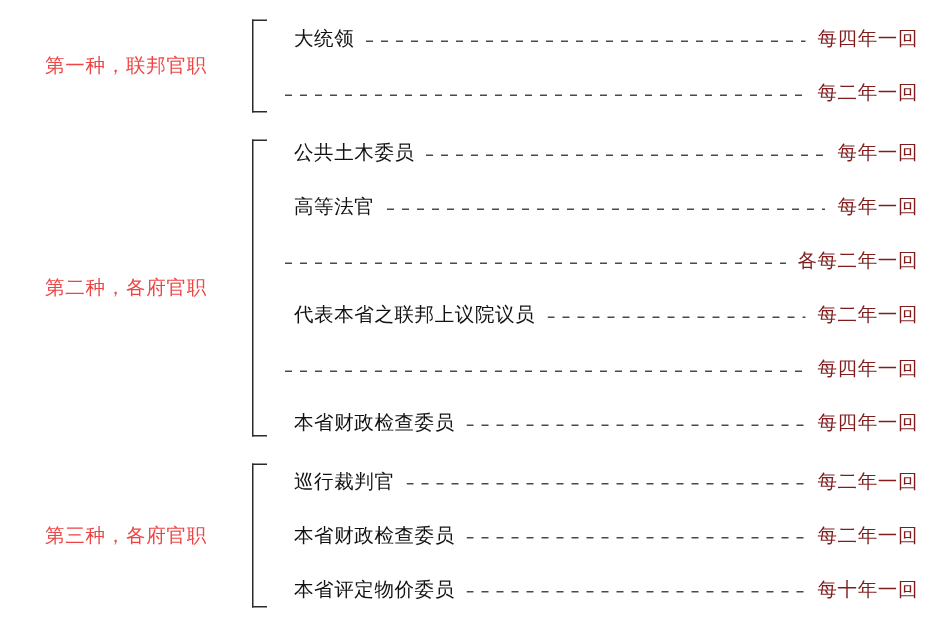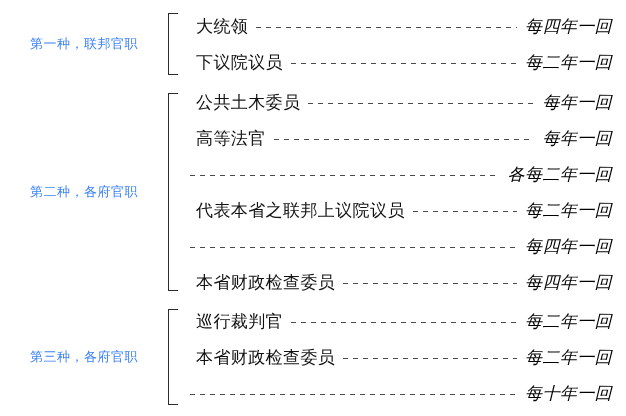--- a/index.html
+++ b/index.html
@@ -26,21 +26,21 @@
     display: flex;
     align-items: center;
   }
   .group-label {
     width: 168px;
     flex: 0 0 168px;
     text-align: center;
     font-size: 13px;
     line-height: 1.4;
     letter-spacing: 0.5px;
-    color: #3b82f6;
+    color: #ef4444;
     white-space: nowrap;
   }
   .brace {
     flex: 0 0 14px;
     align-self: stretch;
     position: relative;
   }
   .brace::before {
     content: "";
     position: absolute;
@@ -55,63 +55,61 @@
   .rows {
     flex: 1 1 auto;
     display: flex;
     flex-direction: column;
     justify-content: center;
   }
   .row {
     display: flex;
     align-items: center;
     height: 36px;
-    font-size: 17px;
+    font-size: 13px;
     white-space: nowrap;
   }
   .row-name {
     padding-left: 14px;
     color: #111111;
     letter-spacing: 0.4px;
   }
   .row-dots {
     flex: 1 1 auto;
     margin: 0 8px;
     height: 1px;
     position: relative;
     top: 1px;
     background-image: linear-gradient(to right, #4a4a4a 0 5px, transparent 5px 10px);
     background-size: 10px 1.2px;
     background-repeat: repeat-x;
     background-position: left center;
   }
   .row-freq {
-    color: #000000;
+    color: #7f1d1d;
     letter-spacing: 0.4px;
     text-align: right;
     padding-right: 14px;
-    font-style: italic;
   }
 </style>
 </head>
 <body>
 
 <div id="diagram">
 
   <div class="group" style="top:4px;height:80px;">
     <div class="group-label">第一种，联邦官职</div>
     <div class="brace"></div>
     <div class="rows">
       <div class="row">
         <span class="row-name">大统领</span>
         <span class="row-dots"></span>
         <span class="row-freq">每四年一回</span>
       </div>
       <div class="row">
-        <span class="row-name">下议院议员</span>
         <span class="row-dots"></span>
         <span class="row-freq">每二年一回</span>
       </div>
     </div>
   </div>
 
   <div class="group" style="top:84px;height:216px;">
     <div class="group-label">第二种，各府官职</div>
     <div class="brace"></div>
     <div class="rows">
@@ -154,19 +152,20 @@
         <span class="row-name">巡行裁判官</span>
         <span class="row-dots"></span>
         <span class="row-freq">每二年一回</span>
       </div>
       <div class="row">
         <span class="row-name">本省财政检查委员</span>
         <span class="row-dots"></span>
         <span class="row-freq">每二年一回</span>
       </div>
       <div class="row">
+        <span class="row-name">本省评定物价委员</span>
         <span class="row-dots"></span>
         <span class="row-freq">每十年一回</span>
       </div>
     </div>
   </div>
 
 </div>
 
 </body></html>

